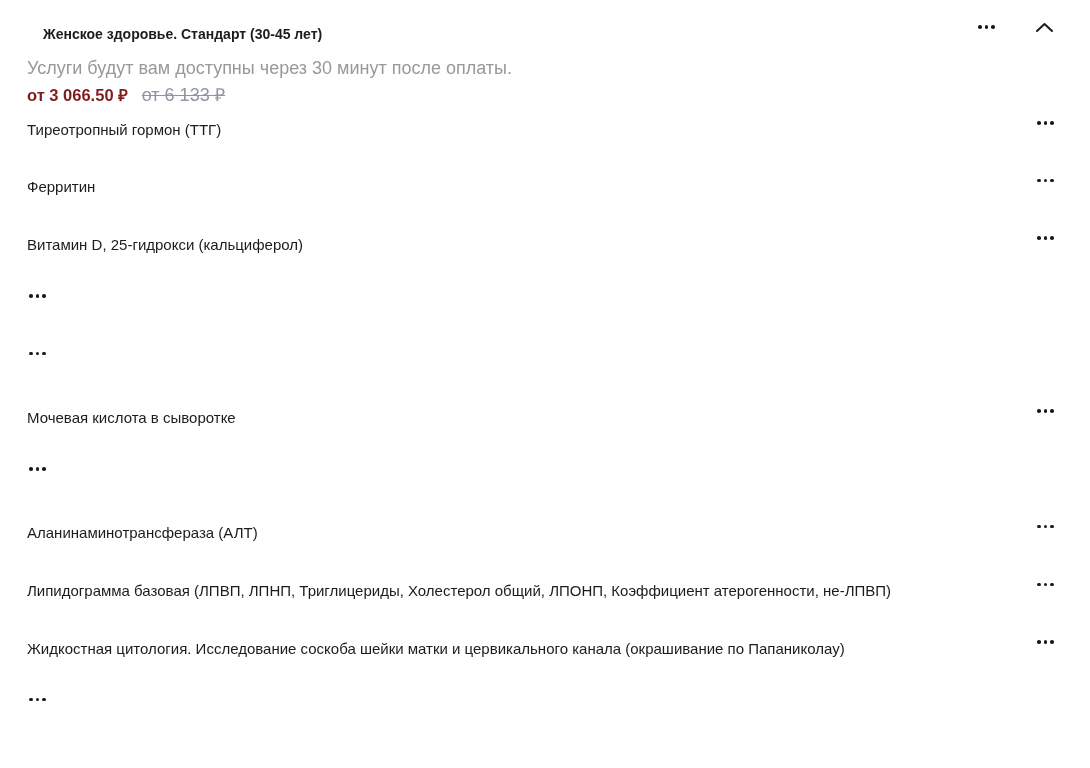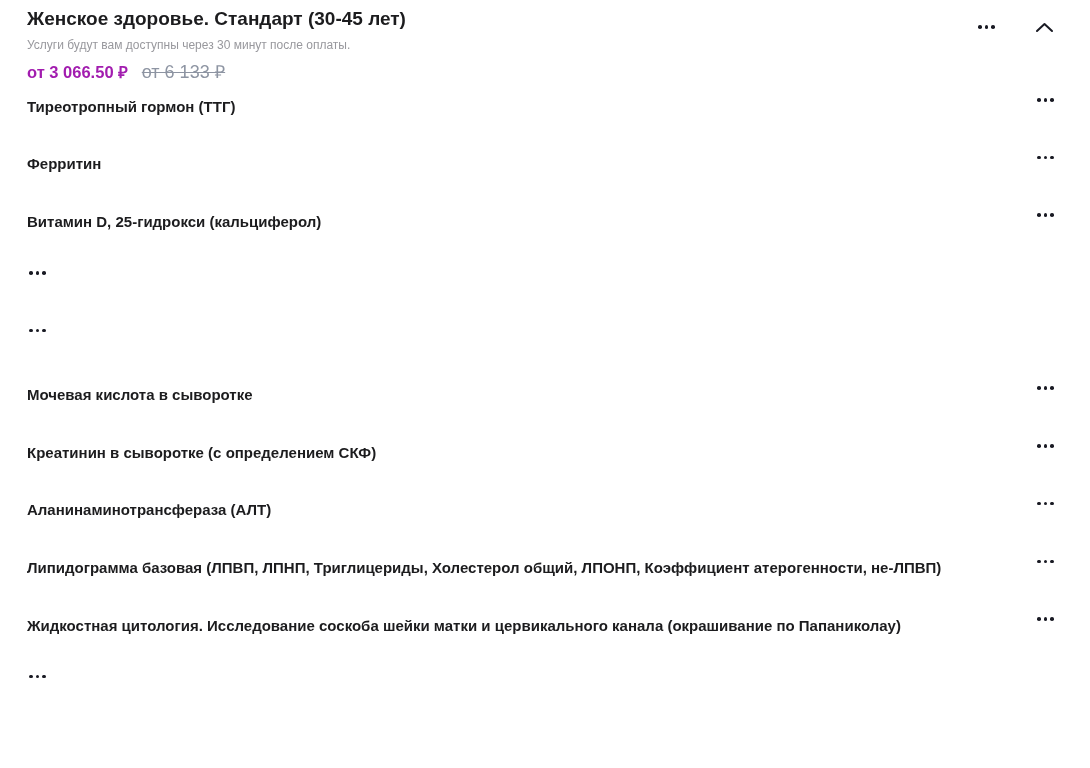--- a/index.html
+++ b/index.html
@@ -14,37 +14,37 @@
   body{
     width:1090px;height:768px;overflow:hidden;
     background:var(--bg);
     font-family:"Liberation Sans", sans-serif;
     color:var(--text-primary);
     -webkit-font-smoothing:antialiased;
   }
   .page{width:1090px;height:768px;padding:8px 34px 0 27px;}
   
   .pkg-header{display:flex;justify-content:space-between;align-items:flex-start;}
-  .pkg-title{margin:0;font-size:19px;line-height:21px;font-weight:700;color:var(--text-primary);}
-  .pkg-subtitle{margin:9px 0 0;font-size:12px;line-height:15px;color:var(--text-secondary);font-weight:400;}
+  .pkg-title{margin:16px;font-size:14px;line-height:21px;font-weight:700;color:var(--text-primary);}
+  .pkg-subtitle{margin:9px 0 0;font-size:18px;line-height:15px;color:var(--text-secondary);font-weight:400;}
   .price-row{margin-top:10px;display:flex;align-items:baseline;gap:14px;}
-  .price-current{font-size:16.5px;line-height:19px;font-weight:700;color:#a21caf;}
+  .price-current{font-size:16.5px;line-height:19px;font-weight:700;color:#7f1d1d;}
   .price-old{font-size:18px;line-height:18px;color:var(--price-old);text-decoration:line-through;}
   .header-actions{display:flex;align-items:center;gap:36px;height:38px;flex:none;}
   
   button.icon-btn{
     appearance:none;background:none;border:0;padding:2px;margin:0;
     display:flex;align-items:center;justify-content:center;cursor:pointer;color:var(--icon);
   }
   .dots{display:flex;gap:3px;}
   .dots i{display:block;width:3.6px;height:3.6px;border-radius:50%;background:var(--icon);}
   
   .services{margin-top:14px;}
   .service-row{height:57.7px;display:flex;justify-content:space-between;align-items:flex-start;}
-  .service-name{font-size:15px;line-height:19px;padding-top:0.5px;color:var(--text-primary);padding-right:40px;font-weight:bold;}
+  .service-name{font-size:15px;line-height:19px;padding-top:0.5px;color:var(--text-primary);padding-right:40px;}
   .row-more{margin-top:13.5px;}
 </style>
 </head>
 <body>
 
 <div class="page">
 
   <header class="pkg-header">
     <div class="pkg-info">
       <h1 class="pkg-title">Женское здоровье. Стандарт (30-45 лет)</h1>
@@ -129,21 +129,20 @@
     <button class="icon-btn row-more">
       <span class="dots">
             <i></i>
             <i></i>
             <i></i>
           </span>
     </button>
   </div>
 
   <div class="service-row">
-    <span class="service-name">Креатинин в сыворотке (с определением СКФ)</span>
     <button class="icon-btn row-more">
       <span class="dots">
             <i></i>
             <i></i>
             <i></i>
           </span>
     </button>
   </div>
 
 

